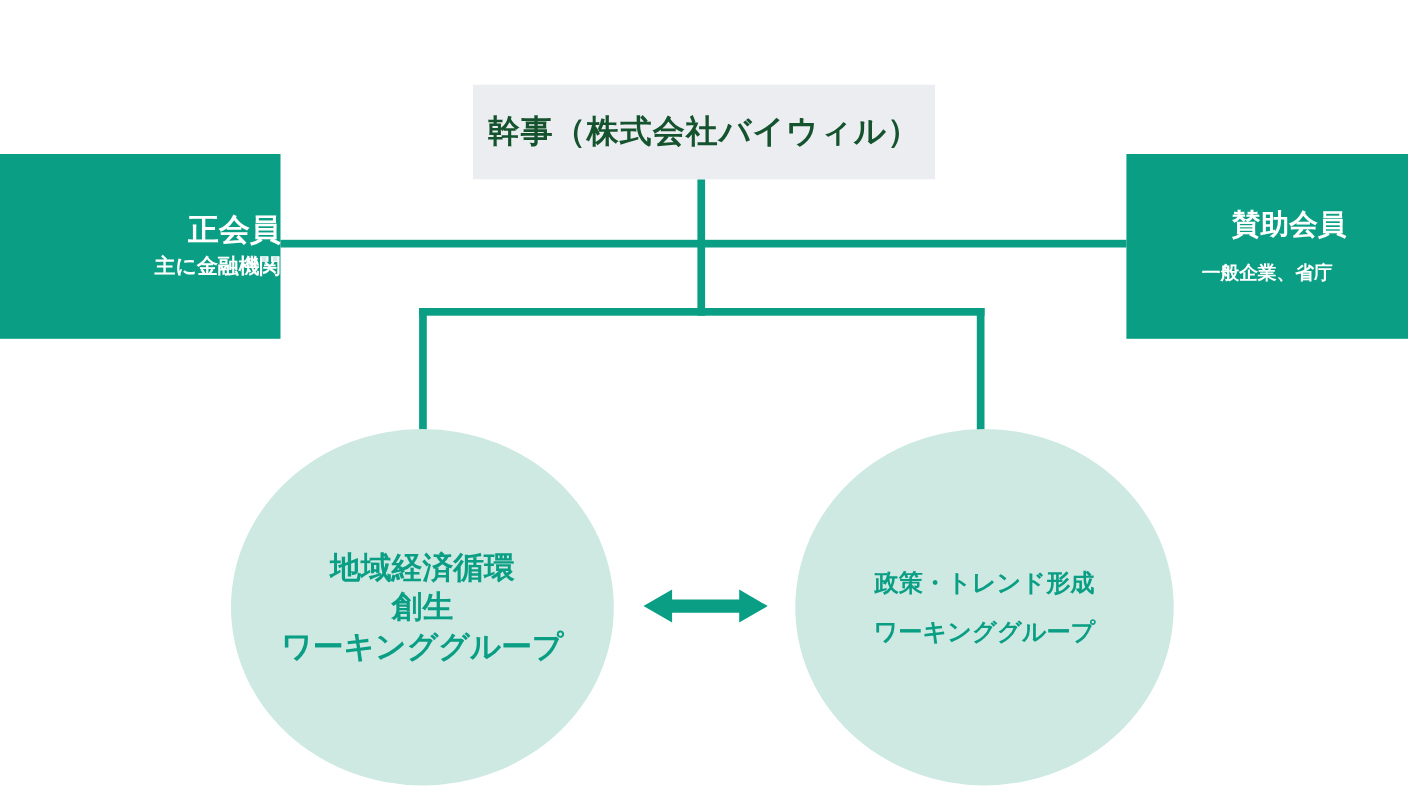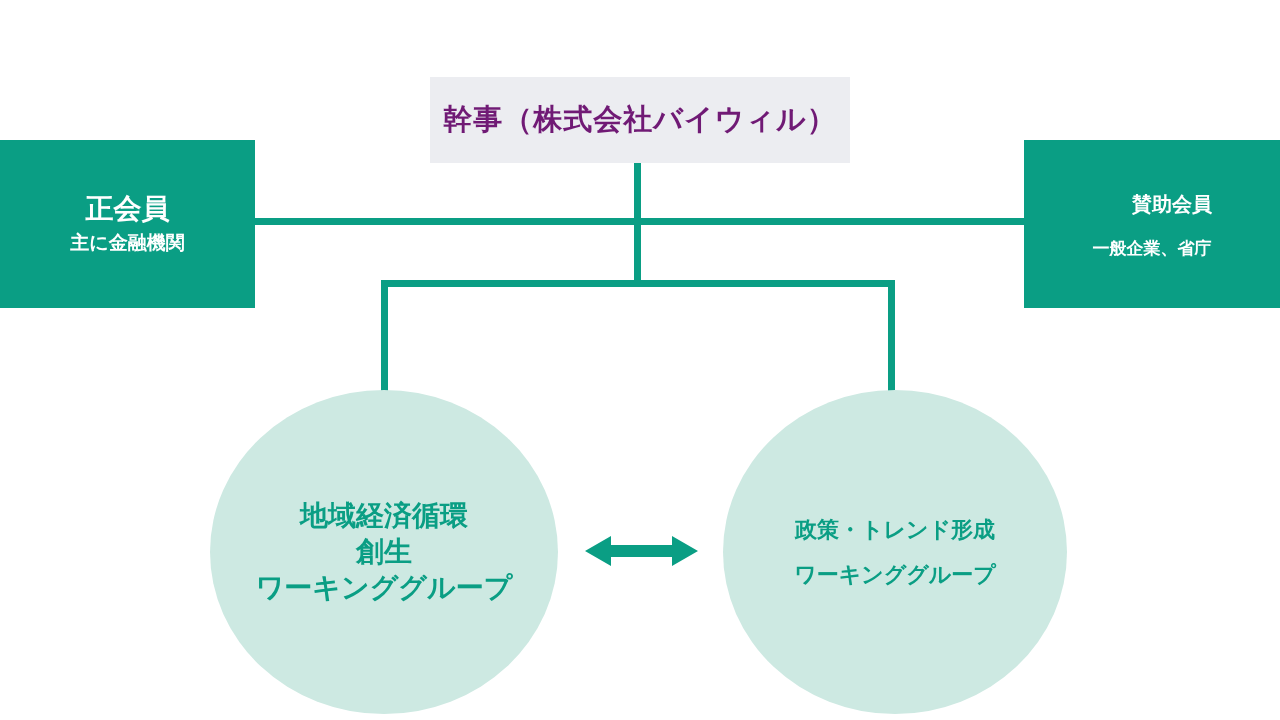--- a/index.html
+++ b/index.html
@@ -24,46 +24,46 @@
   .v-left   { left: 381px; top: 280px; width: 7px;  height: 112px; }
   .v-right  { left: 888px; top: 280px; width: 7px;  height: 112px; }
 
   
   .secretary-box {
     position: absolute;
     left: 430px; top: 77px;
     width: 420px; height: 86px;
     background: #ECEDF1;
     display: flex; align-items: center; justify-content: center;
-    color: #701a75;
+    color: #14532d;
     font-size: 29px;
     font-weight: bold;
     letter-spacing: 1px;
   }
 
   
   .member-box {
     position: absolute;
     top: 140px;
     height: 168px;
     background: #0A9E84;
     color: #ffffff;
     display: flex; flex-direction: column;
     align-items: center; justify-content: center;
     text-align: center;
   }
-  .member-box.left  { left: 0;      width: 255px; }
+  .member-box.left  { left: 0;      width: 255px; align-items: flex-end; }
   .member-box.right { left: 1024px; width: 256px; }
 
   .member-title {
     font-size: 28px;
     font-weight: bold;
     line-height: 34px;
   }
-  .member-box.right .member-title { font-size: 20px; line-height: 32px; margin-left: 40px; }
+  .member-box.right .member-title { font-size: 26px; line-height: 32px; margin-left: 40px; }
 
   .member-subtitle {
     font-size: 19px;
     font-weight: bold;
     line-height: 26px;
     margin-top: 4px;
   }
   .member-sub-line {
     font-size: 17px;
     font-weight: bold;

